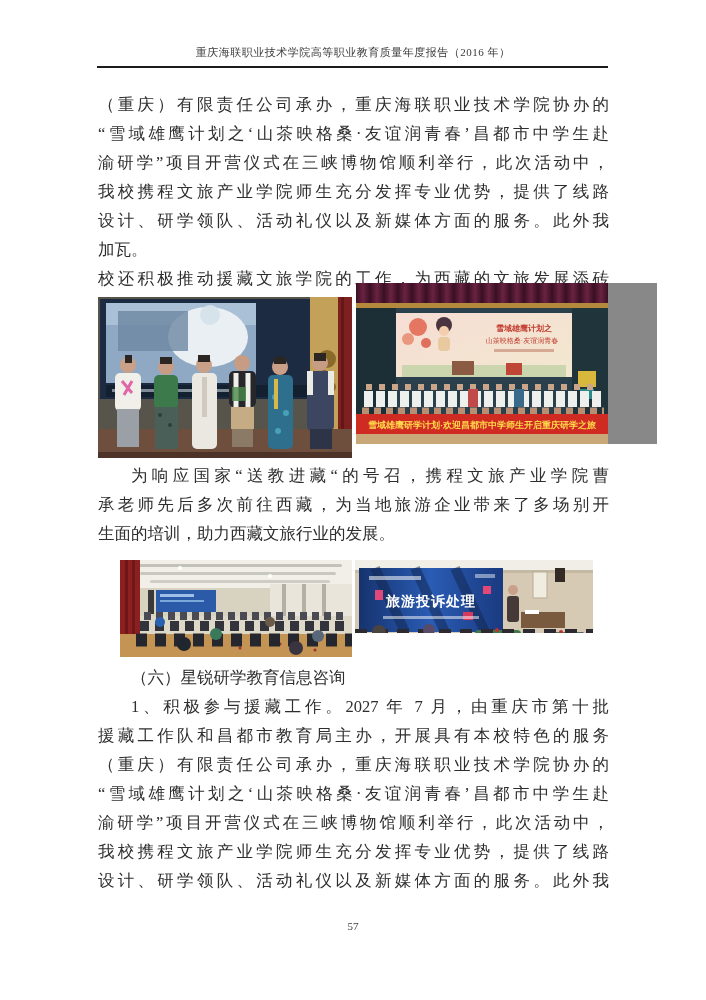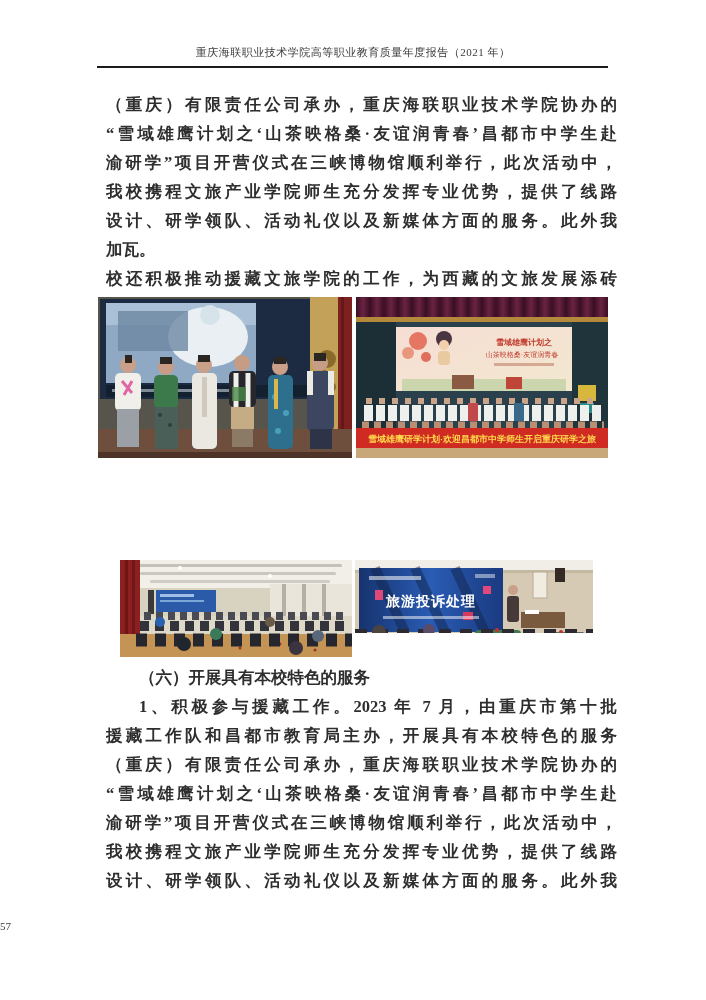--- a/index.html
+++ b/index.html
@@ -7,39 +7,39 @@
     position:relative;width:706px;height:1000px;background:#ffffff;overflow:hidden;
     font-family:"Liberation Serif","DejaVu Serif",serif;color:#2a2a2a;
   }
   .hdr{
     position:absolute;top:45px;left:0;width:706px;text-align:center;
     font-size:11px;color:#3a3a3a;letter-spacing:0.5px;
   }
   .hdr-rule{
     position:absolute;top:66px;left:97px;width:511px;height:1.5px;background:#1c1c1c;
   }
-  .tblock{position:absolute;left:106px;width:511px;font-weight:bold;}
+  .tblock{position:absolute;left:98px;width:511px;}
   .tline{
     height:29px;line-height:29px;font-size:16.5px;color:#2e2e2e;overflow:hidden;
   }
   .fill{text-align:justify;text-align-last:justify;}
   .ind{text-indent:33px;}
   .photo{position:absolute;overflow:hidden;background:#888;}
   .photo svg{display:block;}
   .pgnum{
-    position:absolute;top:920px;left:0;width:706px;text-align:left;
+    position:absolute;top:920px;left:0;width:706px;text-align:center;
     font-size:11px;color:#3a3a3a;
   }
 </style>
 </head>
 <body>
 
 <div class="page">
 
-  <div class="hdr">重庆海联职业技术学院高等职业教育质量年度报告（2021 年）</div>
+  <div class="hdr">重庆海联职业技术学院高等职业教育质量年度报告（2016 年）</div>
   <div class="hdr-rule"></div>
 
   <div class="tblock" style="top:90px;">
     <div class="tline fill">（重庆）有限责任公司承办，重庆海联职业技术学院协办的</div>
     <div class="tline fill">“雪域雄鹰计划之‘山茶映格桑·友谊润青春’昌都市中学生赴</div>
     <div class="tline fill">渝研学”项目开营仪式在三峡博物馆顺利举行，此次活动中，</div>
     <div class="tline fill">我校携程文旅产业学院师生充分发挥专业优势，提供了线路</div>
     <div class="tline fill">设计、研学领队、活动礼仪以及新媒体方面的服务。此外我</div>
     <div class="tline">加瓦。</div>
     <div class="tline fill">校还积极推动援藏文旅学院的工作，为西藏的文旅发展添砖</div>
@@ -104,21 +104,21 @@
 
       <circle cx="222" cy="66" r="8" fill="#c79c84"></circle>
         <rect x="216" y="56" width="12" height="8" fill="#2c2622"></rect>
       <rect x="209" y="74" width="27" height="60" rx="5" fill="#3d4660"></rect>
       <rect x="209" y="74" width="6" height="24" fill="#eceae4"></rect>
       <rect x="230" y="74" width="6" height="24" fill="#eceae4"></rect>
       <rect x="212" y="132" width="22" height="20" fill="#2e3448"></rect>
     </svg>
   </div>
 
-  <div class="photo" style="top:297px;left:356px;width:252px;height:161px;">
+  <div class="photo" style="top:283px;left:356px;width:301px;height:161px;">
     <svg width="252" height="161" viewBox="0 0 252 161" preserveAspectRatio="none">
       <rect x="0" y="0" width="252" height="161" fill="#2a414d"></rect>
 
       <rect x="0" y="0" width="252" height="20" fill="#4c1630"></rect>
       <rect x="0" y="0" width="252" height="20" fill="url(#curt)"></rect>
       <defs>
         <linearGradient id="curt" x1="0" y1="0" x2="1" y2="0" spreadMethod="repeat" gradientUnits="userSpaceOnUse" gradientTransform="scale(14,1)">
           <stop offset="0" stop-color="#3a0f24"></stop>
             <stop offset="0.5" stop-color="#6a2342"></stop>
             <stop offset="1" stop-color="#3a0f24"></stop>
@@ -161,20 +161,25 @@
 
       <line x1="6" y1="128" x2="248" y2="128" stroke="#b98f74" stroke-width="7" stroke-dasharray="7 5"></line>
 
       <rect x="0" y="131" width="252" height="20" fill="#d02b22"></rect>
       <text x="126" y="145" font-size="9" fill="#ffd84a" text-anchor="middle" font-weight="bold">雪域雄鹰研学计划·欢迎昌都市中学师生开启重庆研学之旅</text>
 
       <rect x="0" y="151" width="252" height="10" fill="#c8a878"></rect>
     </svg>
   </div>
 
+  <div class="tblock" style="top:461px;">
+    <div class="tline fill ind">为响应国家“送教进藏“的号召，携程文旅产业学院曹</div>
+    <div class="tline fill">承老师先后多次前往西藏，为当地旅游企业带来了多场别开</div>
+    <div class="tline">生面的培训，助力西藏文旅行业的发展。</div>
+  </div>
 
   <div class="photo" style="top:560px;left:120px;width:232px;height:97px;">
     <svg width="232" height="97" viewBox="0 0 232 97" preserveAspectRatio="none">
       <rect x="0" y="0" width="232" height="97" fill="#ded8c8"></rect>
 
       <rect x="0" y="0" width="232" height="30" fill="#f1efe8"></rect>
       <rect x="10" y="4" width="212" height="3" rx="1.5" fill="#c2c2ba"></rect>
       <rect x="20" y="12" width="196" height="3" rx="1.5" fill="#c8c8c0"></rect>
       <rect x="30" y="20" width="180" height="3" rx="1.5" fill="#cdcdc5"></rect>
       <circle cx="60" cy="8" r="2" fill="#fff"></circle>
@@ -247,25 +252,25 @@
       <line x1="6" y1="90" x2="238" y2="90" stroke="#211f26" stroke-width="16" stroke-dasharray="15 10"></line>
       <circle cx="24" cy="72" r="7" fill="#4a4440"></circle>
       <circle cx="74" cy="70" r="6" fill="#5a4a6a"></circle>
       <circle cx="110" cy="84" r="8" fill="#343038"></circle>
       <circle cx="180" cy="86" r="8" fill="#58504a"></circle>
       <circle cx="226" cy="78" r="6" fill="#6a5a78"></circle>
     </svg>
   </div>
 
   <div class="tblock" style="top:663px;">
-    <div class="tline ind">（六）开展具有本校特色的服务</div>
+    <div class="tline ind">（六）星锐研学教育信息咨询</div>
   </div>
 
   <div class="tblock" style="top:692px;">
-    <div class="tline fill ind">1、积极参与援藏工作。2023 年 7 月，由重庆市第十批</div>
+    <div class="tline fill ind">1、积极参与援藏工作。2027 年 7 月，由重庆市第十批</div>
     <div class="tline fill">援藏工作队和昌都市教育局主办，开展具有本校特色的服务</div>
     <div class="tline fill">（重庆）有限责任公司承办，重庆海联职业技术学院协办的</div>
     <div class="tline fill">“雪域雄鹰计划之‘山茶映格桑·友谊润青春’昌都市中学生赴</div>
     <div class="tline fill">渝研学”项目开营仪式在三峡博物馆顺利举行，此次活动中，</div>
     <div class="tline fill">我校携程文旅产业学院师生充分发挥专业优势，提供了线路</div>
     <div class="tline fill">设计、研学领队、活动礼仪以及新媒体方面的服务。此外我</div>
   </div>
 
   <div class="pgnum">57</div>
 

